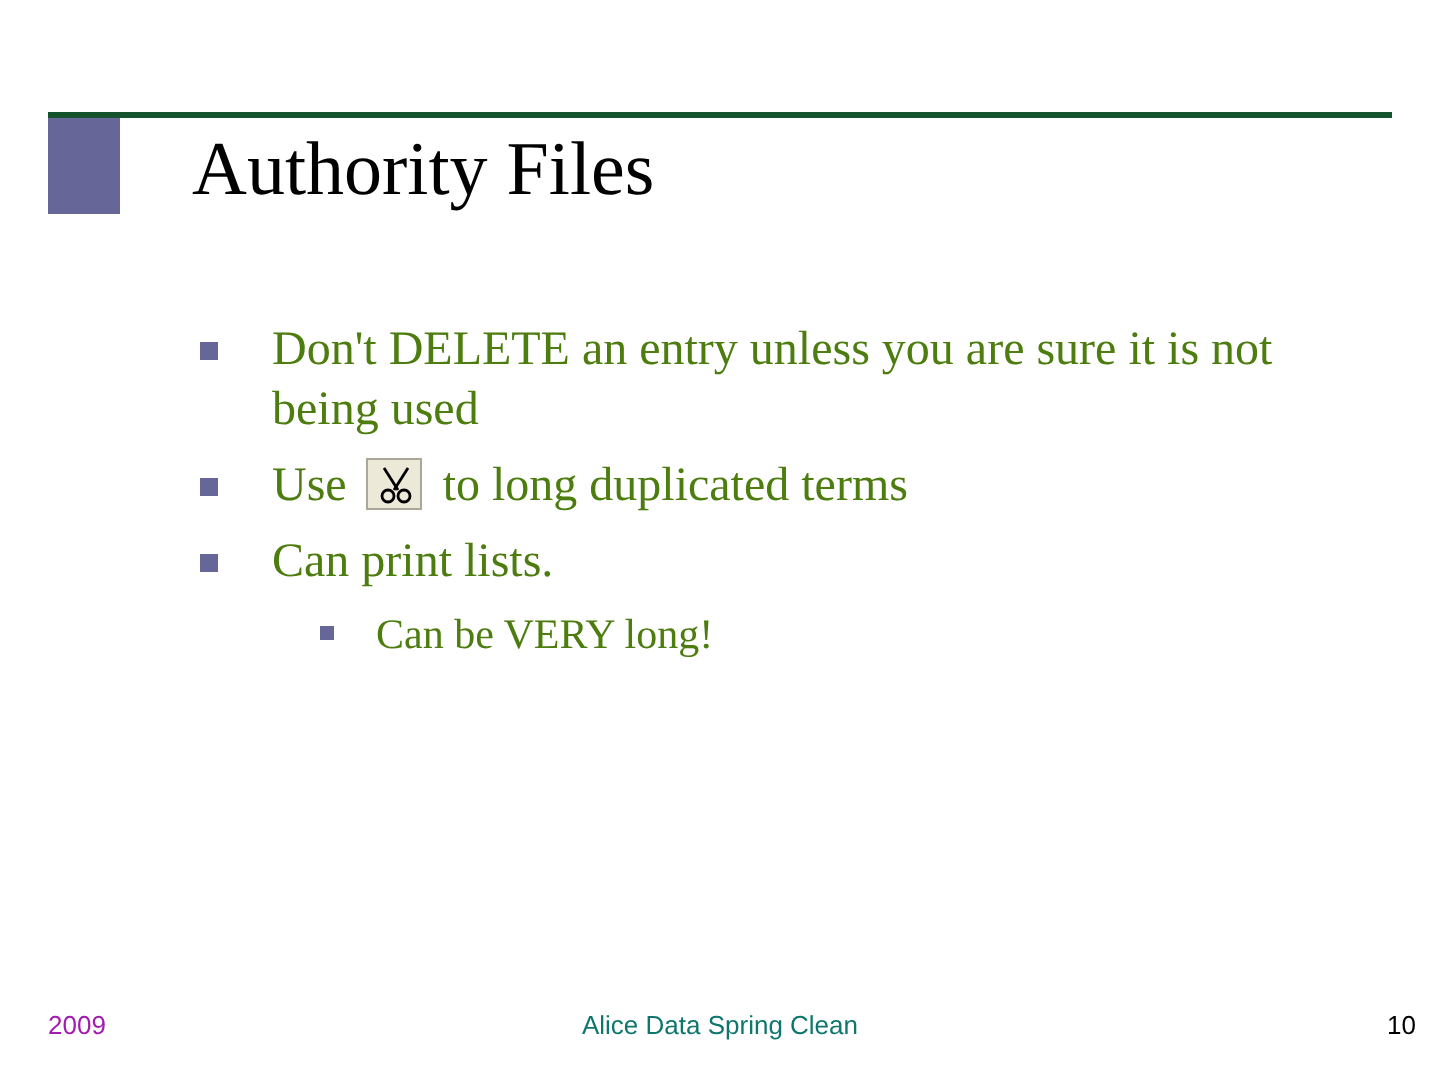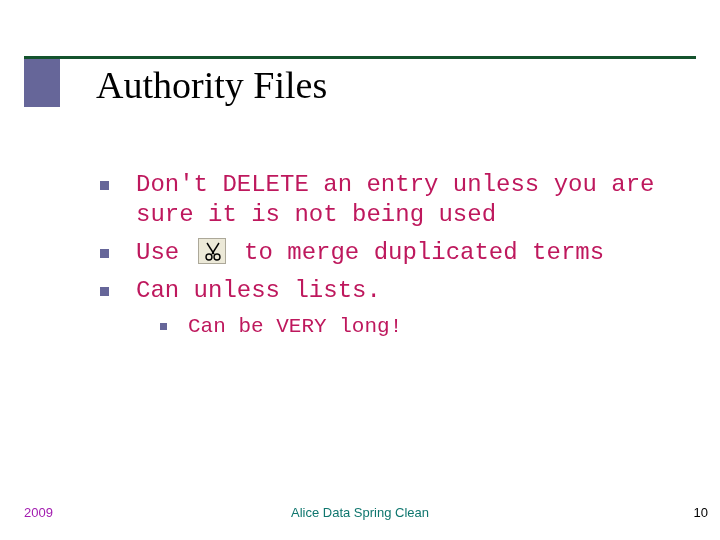--- a/index.html
+++ b/index.html
@@ -32,24 +32,24 @@
     position: absolute;
     left: 72px;
     top: 4px;
     font-size: 38px;
     font-family: "Times New Roman", Times, serif;
     color: #000;
   }
   .content {
     position: absolute;
     left: 100px;
-    top: 170px;
+    top: 160px;
     width: 580px;
-    font-family: Liberation Mono, monospace;
-    color: #be185d;
+    font-family: Liberation Serif, serif;
+    color: #4d7c0f;
     line-height: 1.25;
   }
   .l1 {
     position: relative;
     padding-left: 36px;
     font-size: 24px;
     margin-bottom: 8px;
   }
   .l1 .bullet-sq {
     position: absolute;
@@ -136,27 +136,27 @@
     <span>Use</span>
     <span class="icon-btn">
       <svg width="18" height="20" viewBox="0 0 18 20">
         <line x1="3" y1="1" x2="10" y2="12" stroke="#000" stroke-width="1.4"></line>
         <line x1="15" y1="1" x2="8" y2="12" stroke="#000" stroke-width="1.4"></line>
         <circle cx="5" cy="15" r="3" fill="none" stroke="#000" stroke-width="1.4"></circle>
         <circle cx="13" cy="15" r="3" fill="none" stroke="#000" stroke-width="1.4"></circle>
         <circle cx="9" cy="10" r="0.8" fill="#000"></circle>
       </svg>
     </span>
-    <span>to merge duplicated terms</span>
+    <span>to long duplicated terms</span>
   </div>
 
 
   <div class="l1">
     <span class="bullet-sq"></span>
-    <span>Can unless lists.</span>
+    <span>Can print lists.</span>
   </div>
 
   <div class="l2-wrap">
     <div class="l2">
       <span class="bullet-sq"></span>
       <span>Can be VERY long!</span>
     </div>
   </div>
 
 </div>

